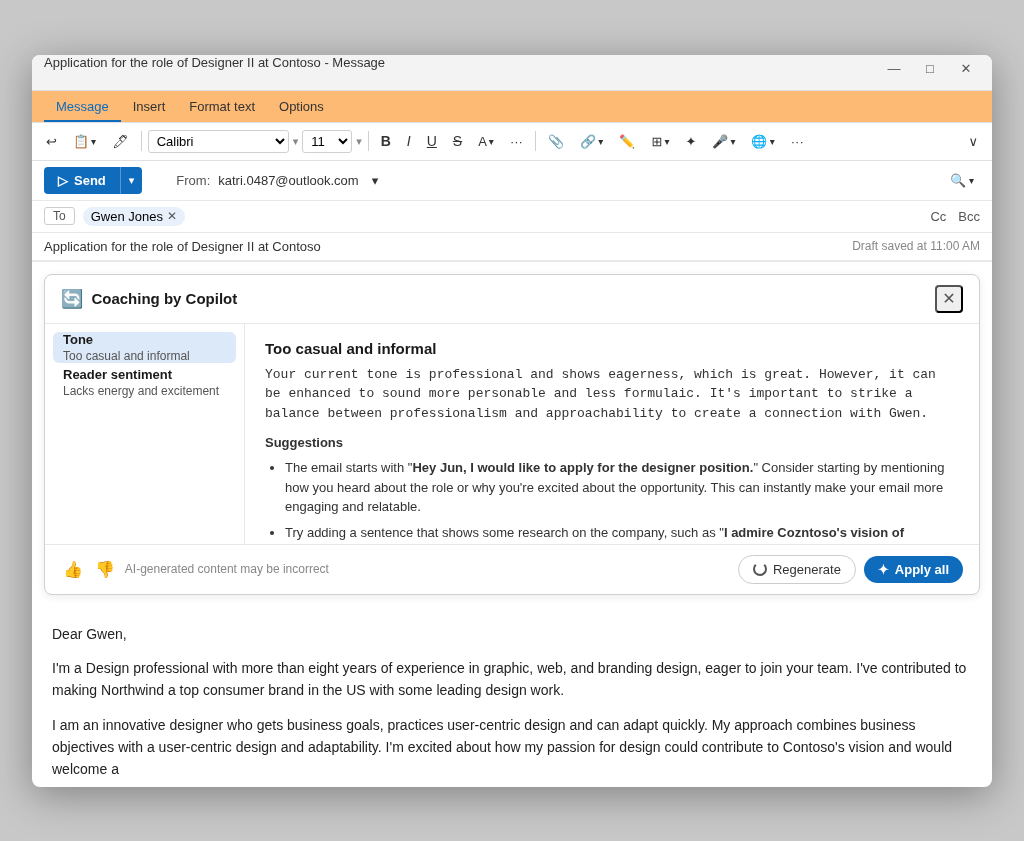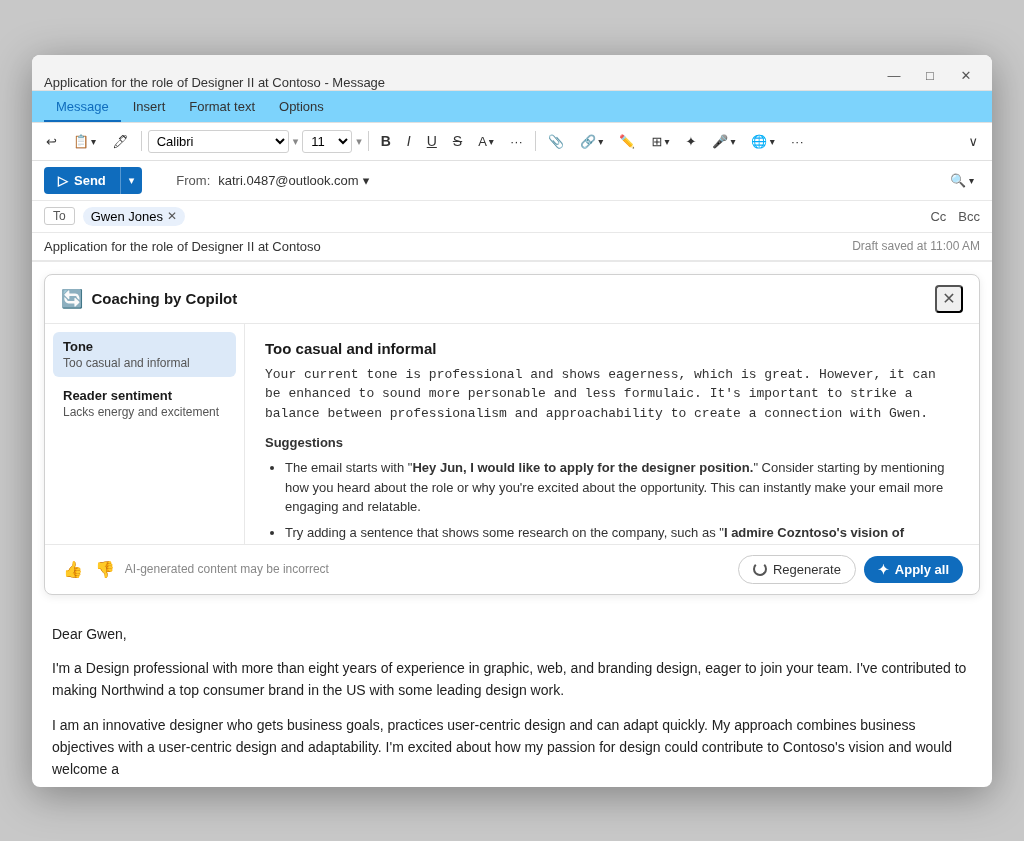--- a/index.html
+++ b/index.html
@@ -17,21 +17,21 @@
       border-radius: 8px;
       box-shadow: 0 8px 40px rgba(0,0,0,0.35);
       overflow: hidden;
       display: flex;
       flex-direction: column;
     }
     
     .title-bar {
       background: #f3f3f3;
       display: flex;
-      align-items: flex-end;
+      align-items: flex-start;
       justify-content: space-between;
       padding: 0 12px;
       height: 36px;
       border-bottom: 1px solid #e0e0e0;
     }
     .title-bar-title {
       font-size: 13px;
       color: #333;
     }
     .title-bar-controls {
@@ -51,21 +51,21 @@
       background: transparent;
       border: none;
     }
 
     
     .menu-bar {
       display: flex;
       align-items: flex-end;
       padding: 0 12px;
       border-bottom: 1px solid #e0e0e0;
-      background: #7dd3fc;
+      background: #fdba74;
     }
     .menu-item {
       padding: 8px 12px 6px;
       font-size: 13px;
       color: #333;
       cursor: pointer;
       border-bottom: 2px solid transparent;
     }
     .menu-item.active {
       color: #0f6cbd;
@@ -132,21 +132,21 @@
       border-bottom: 1px solid #e8e8e8;
       background: #fff;
       gap: 8px;
     }
     .from-label { font-size: 13px; color: #555; margin-left: 26px; }
     .from-email {
       font-size: 13px;
       color: #333;
       display: flex;
       align-items: flex-end;
-      gap: 4px;
+      gap: 13px;
       cursor: pointer;
     }
     .from-row-right {
       margin-left: auto;
       display: flex;
       align-items: center;
       gap: 4px;
     }
 
     
@@ -247,21 +247,21 @@
       display: flex;
       height: 220px;
     }
     .copilot-sidebar {
       width: 200px;
       border-right: 1px solid #e8e8e8;
       padding: 8px;
       flex-shrink: 0;
     }
     .copilot-sidebar-item {
-      padding: 7px 10px;
+      padding: 0 10px;
       border-radius: 6px;
       cursor: pointer;
       margin-bottom: 4px;
     }
     .copilot-sidebar-item.active {
       background: #dce9f8;
     }
     .sidebar-item-title {
       font-size: 13px;
       font-weight: 600;

